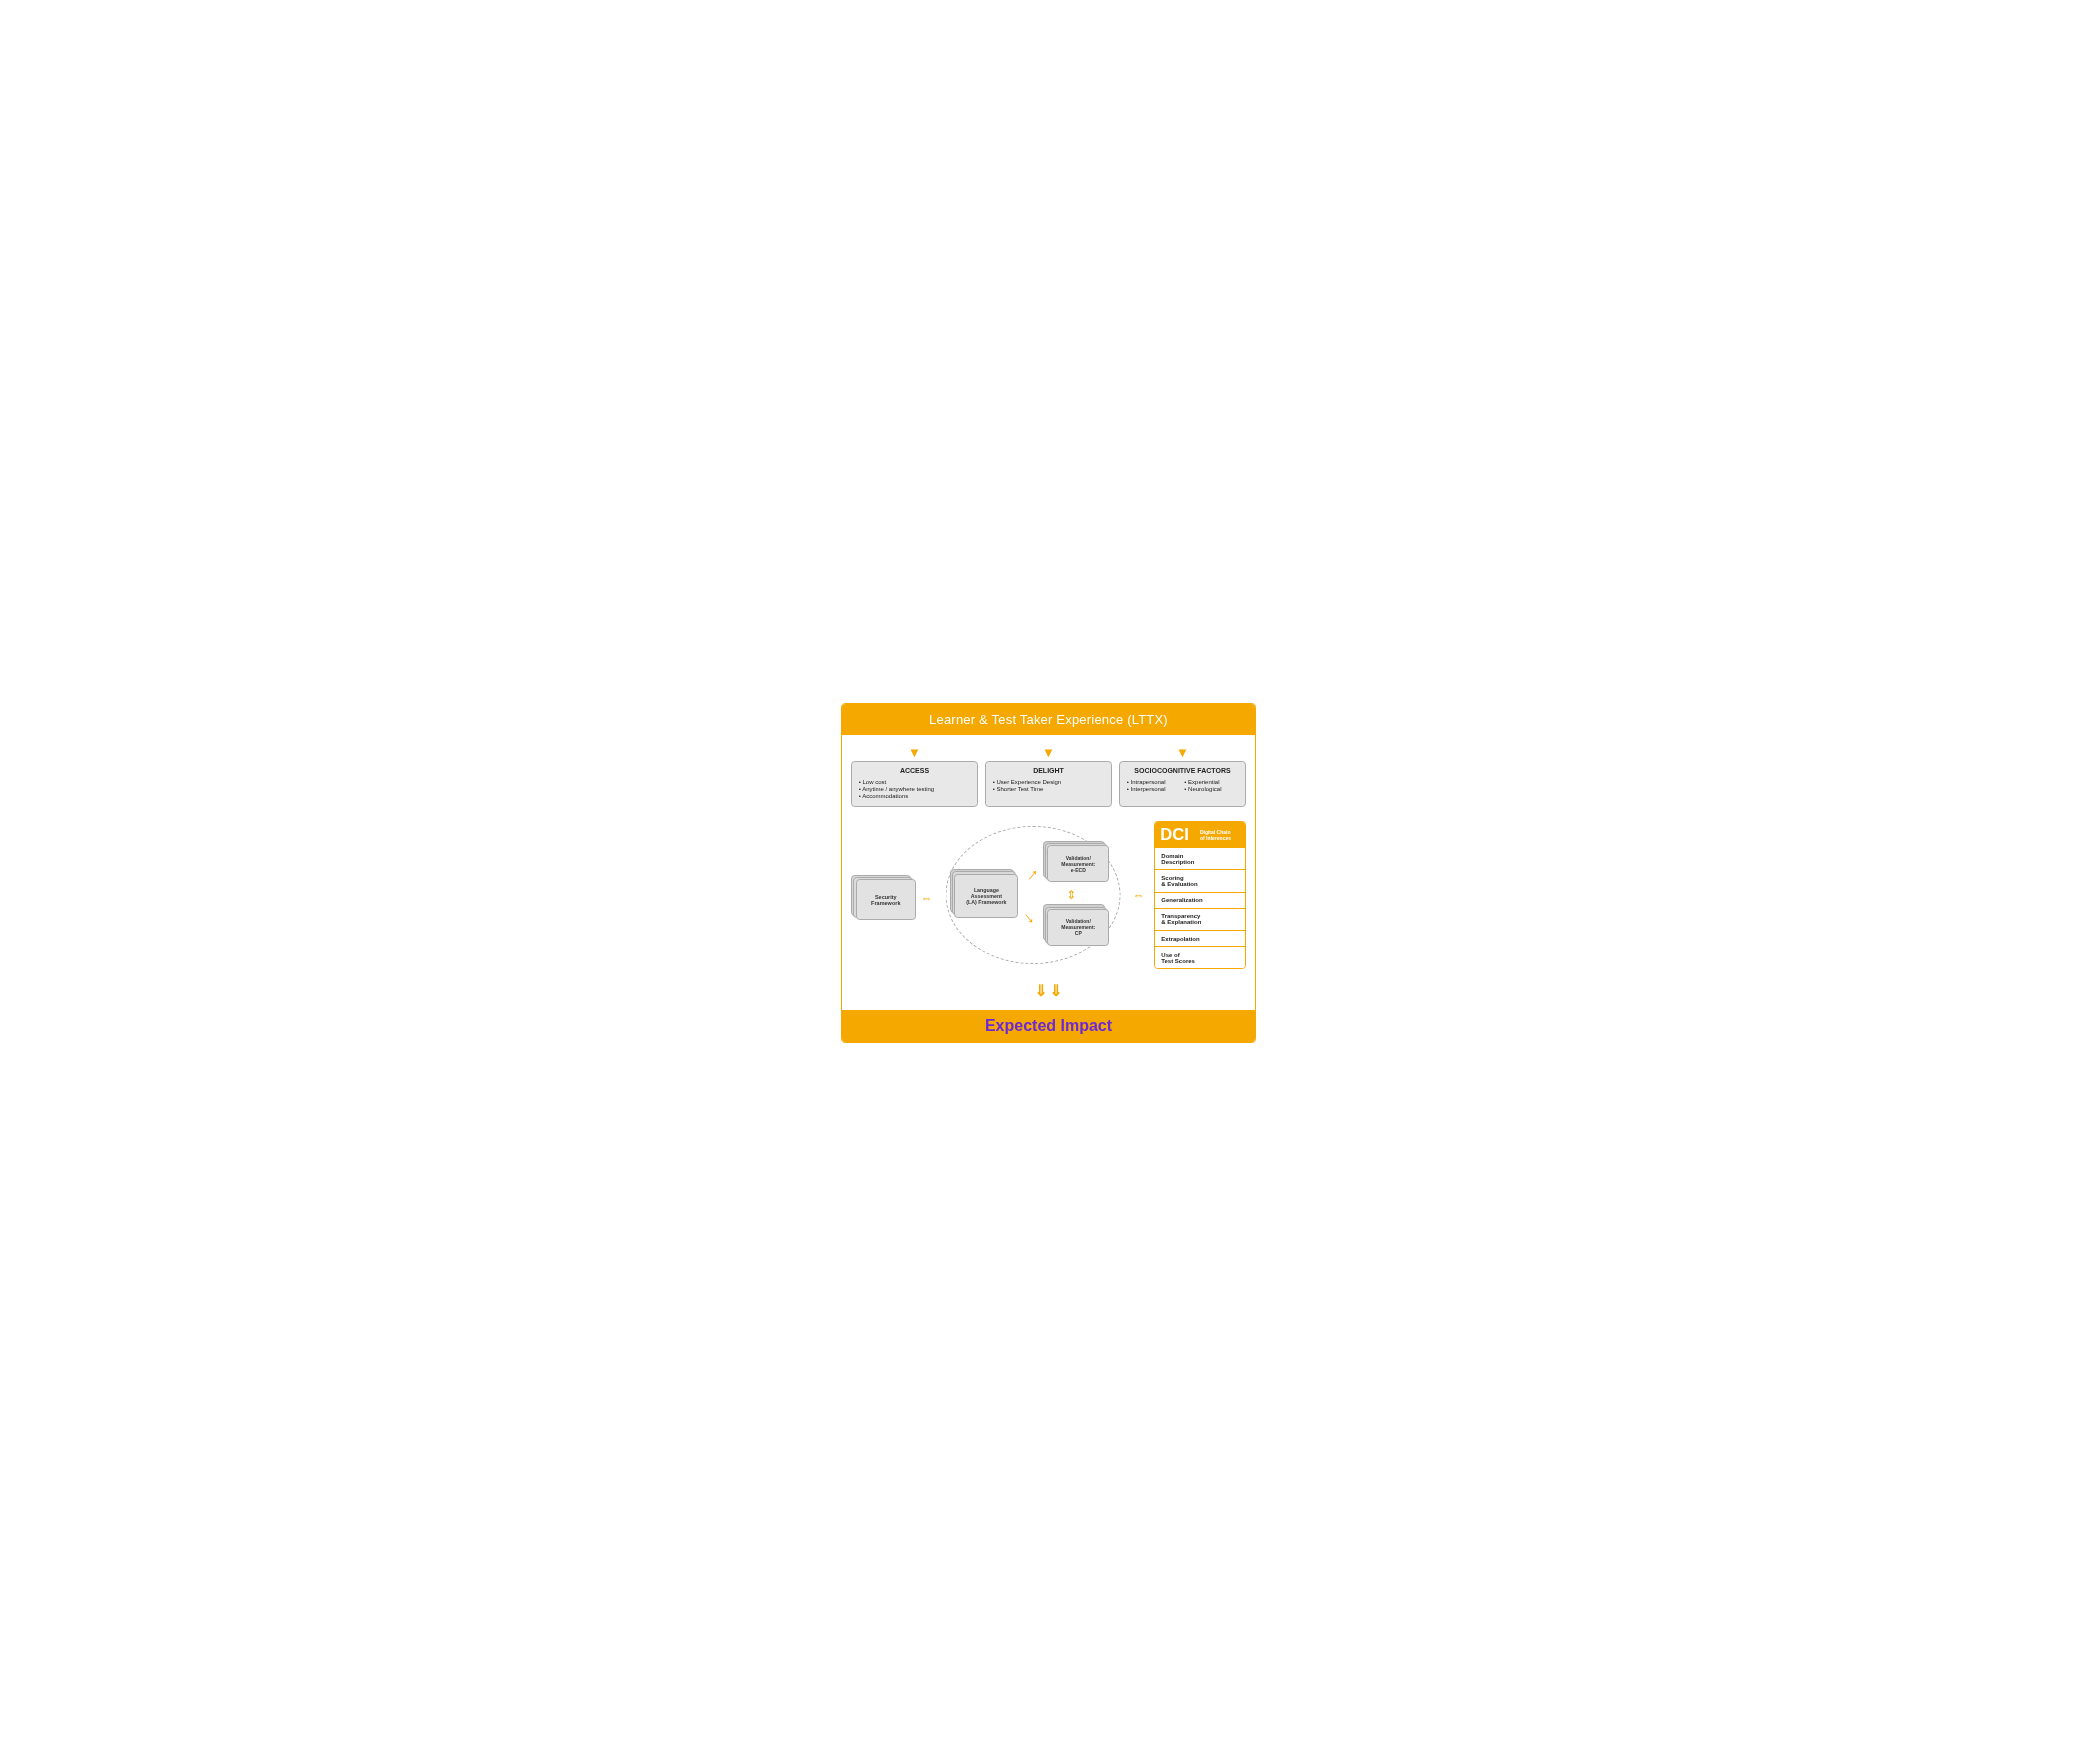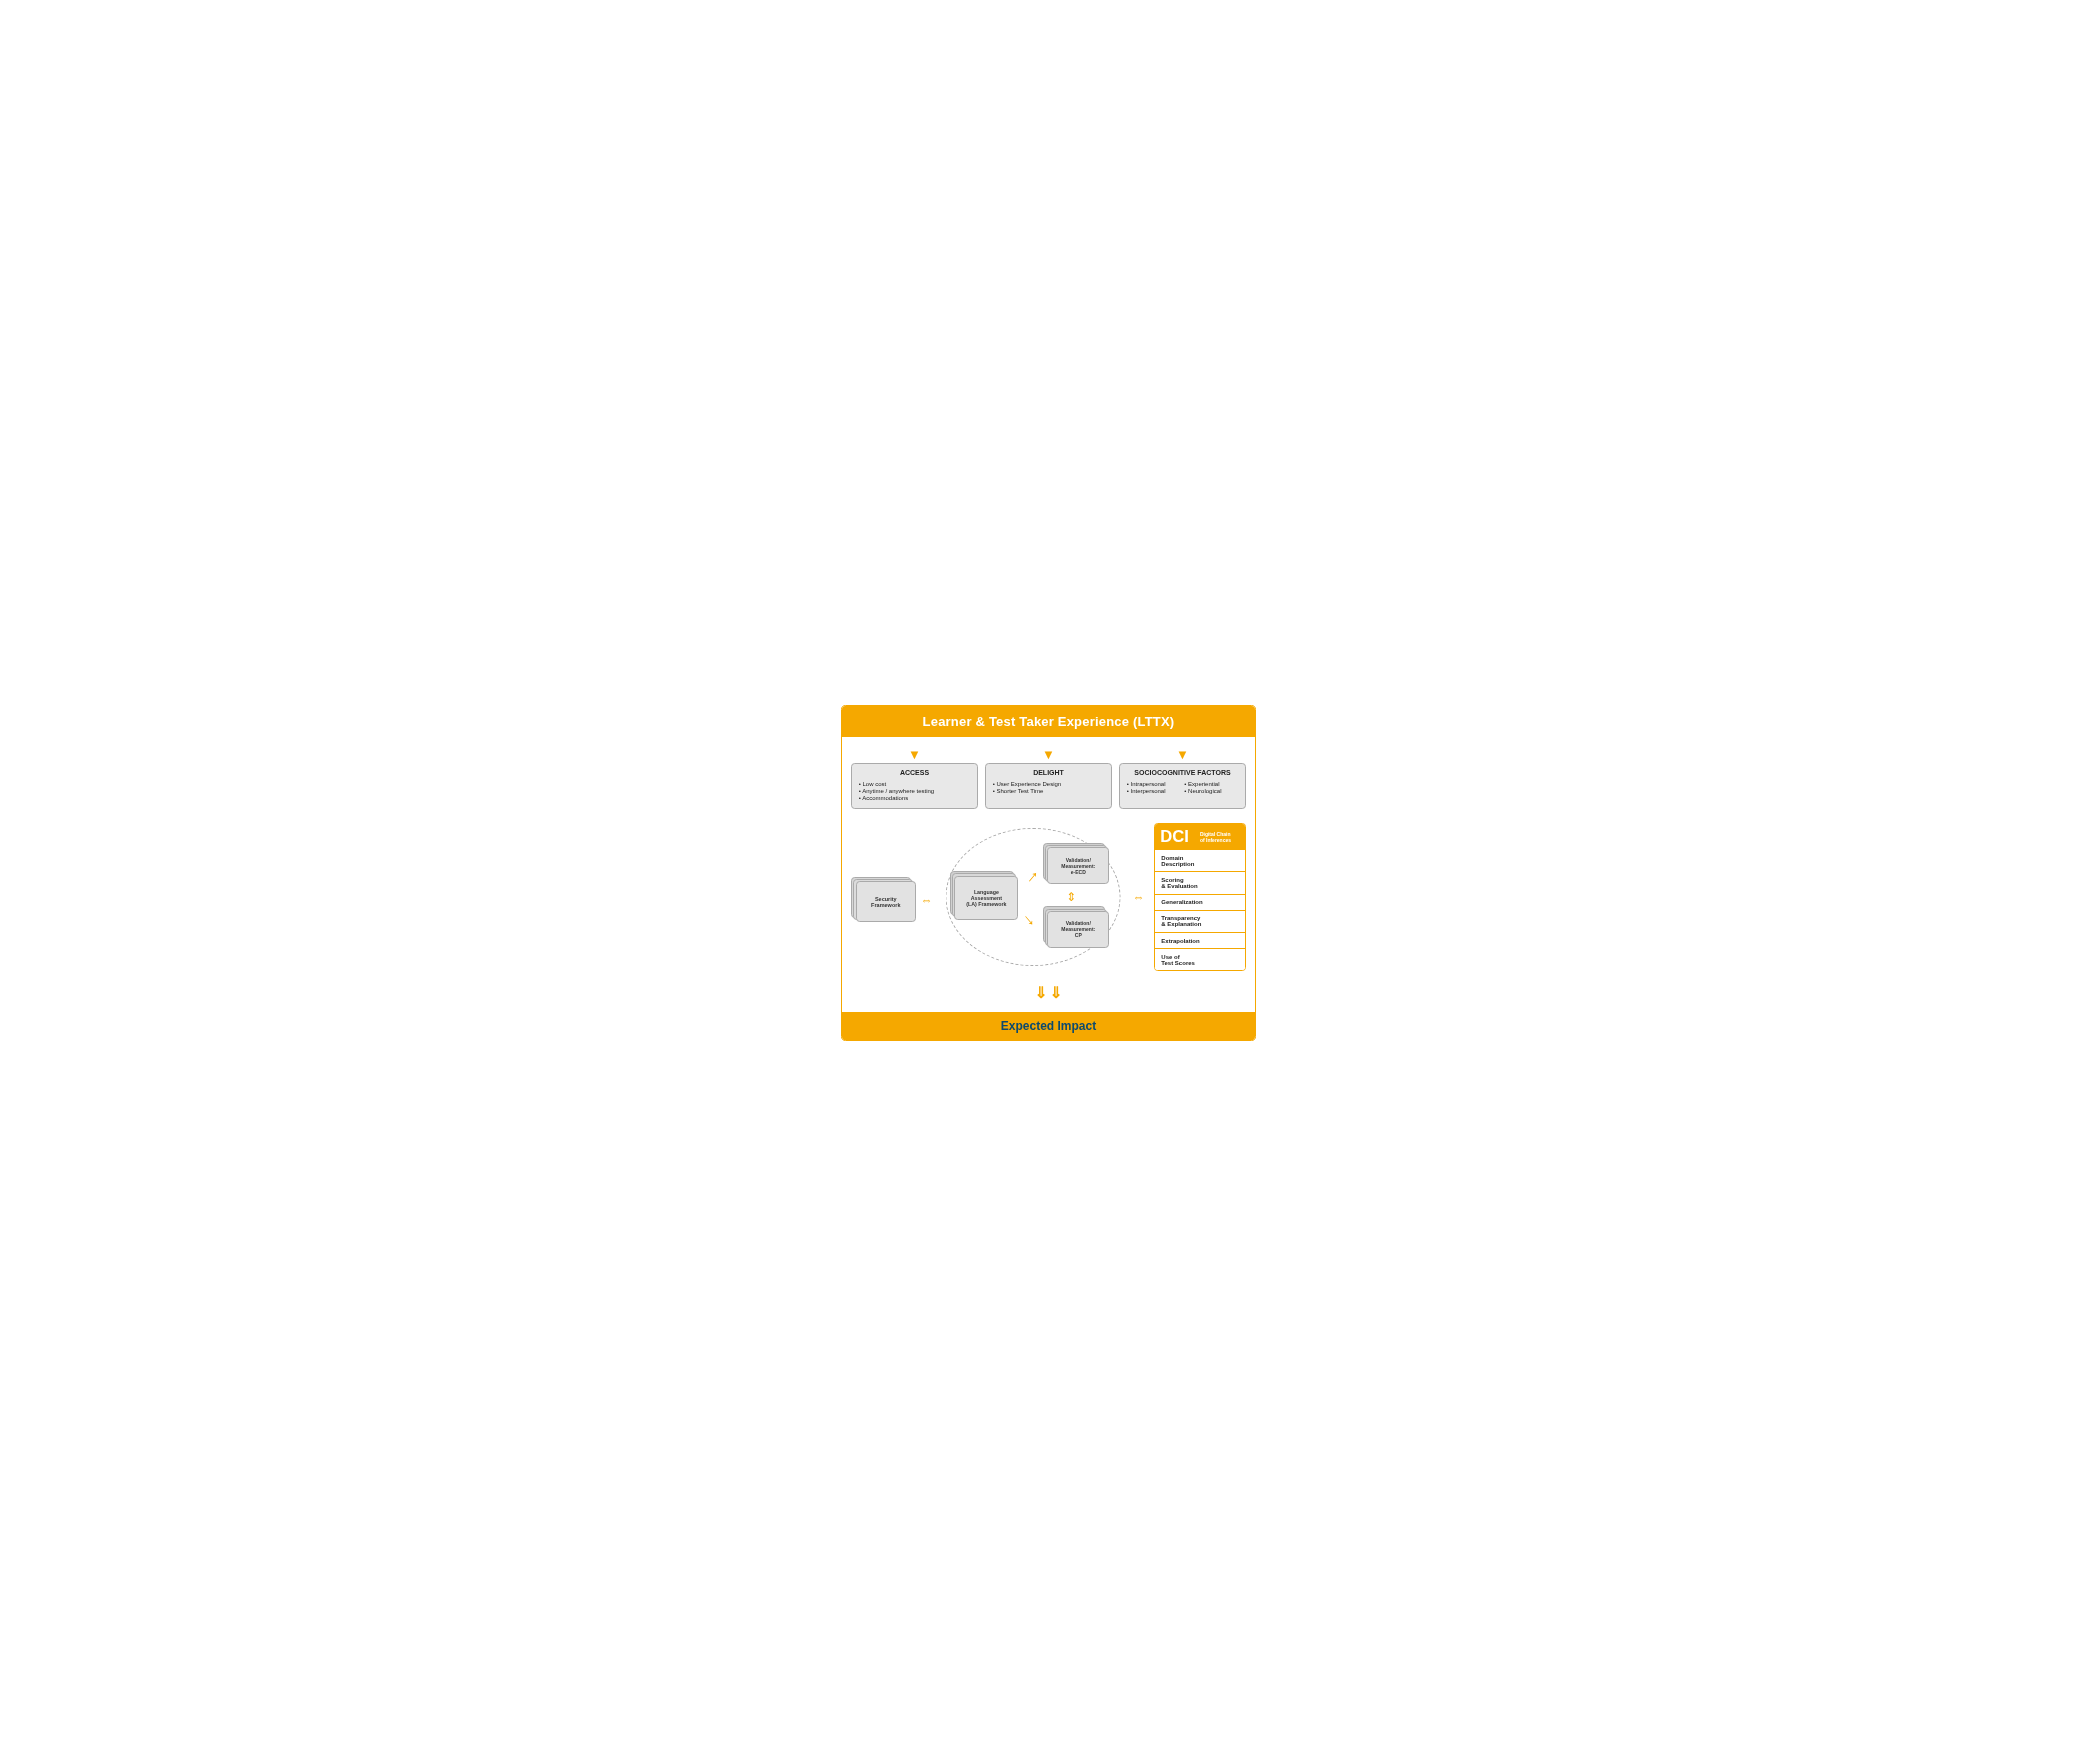--- a/index.html
+++ b/index.html
@@ -21,21 +21,21 @@
     }
     
     .header-banner {
       background: #F5A800;
       padding: 8.3px 14px;
       text-align: center;
     }
     .header-banner h1 {
       color: #fff;
       font-size: 13px;
-      font-weight: 700;
+      font-weight: 400;
       letter-spacing: 0.2px;
     }
     
     .main-body {
       padding: 11px 9.2px 9.2px 9.2px;
     }
     
     .top-row {
       display: flex;
       gap: 7.4px;
@@ -174,22 +174,22 @@
       padding: 4.6px 0 0 0;
       gap: 1.8px;
     }
     
     .footer-banner {
       background: #F5A800;
       padding: 7.4px 14px;
       text-align: center;
     }
     .footer-banner h2 {
-      color: #0c4a6e;
-      font-size: 12px;
+      color: #6d28d9;
+      font-size: 16px;
       font-weight: 900;
     }
     
     .complex-middle {
       display: flex;
       align-items: center;
       gap: 0;
       margin-bottom: 7.4px;
       position: relative;
     }

